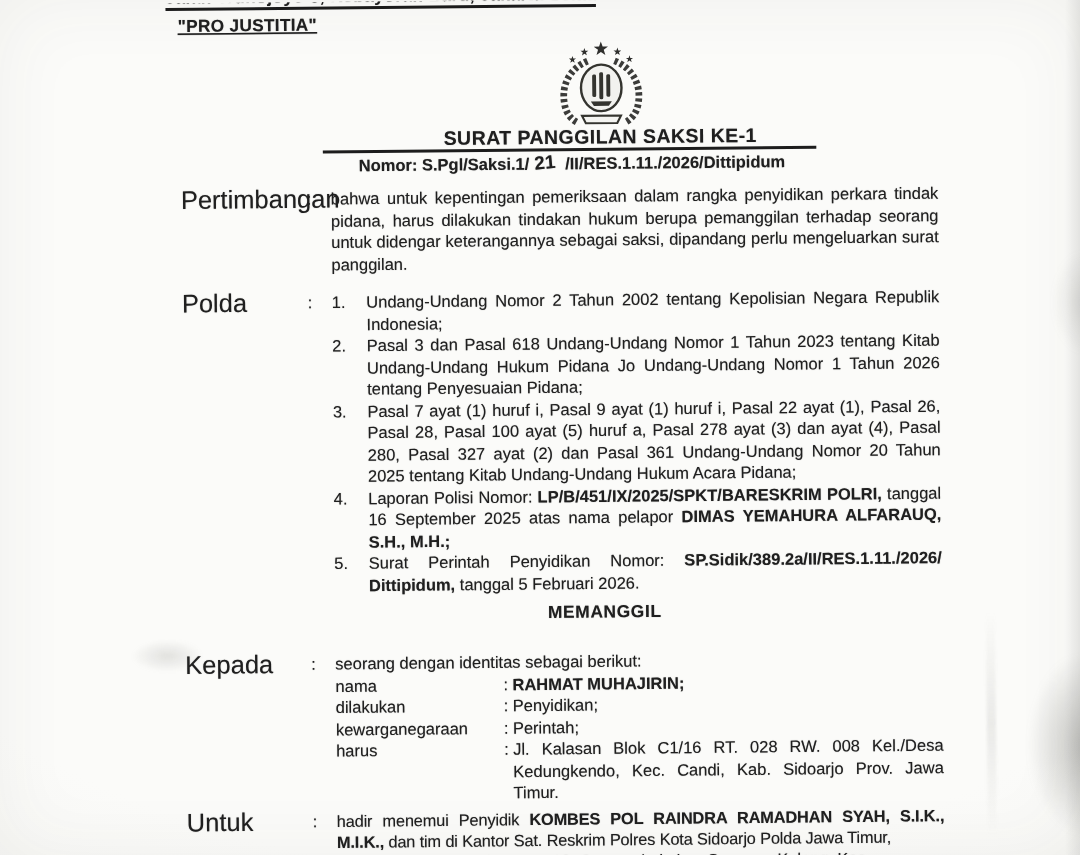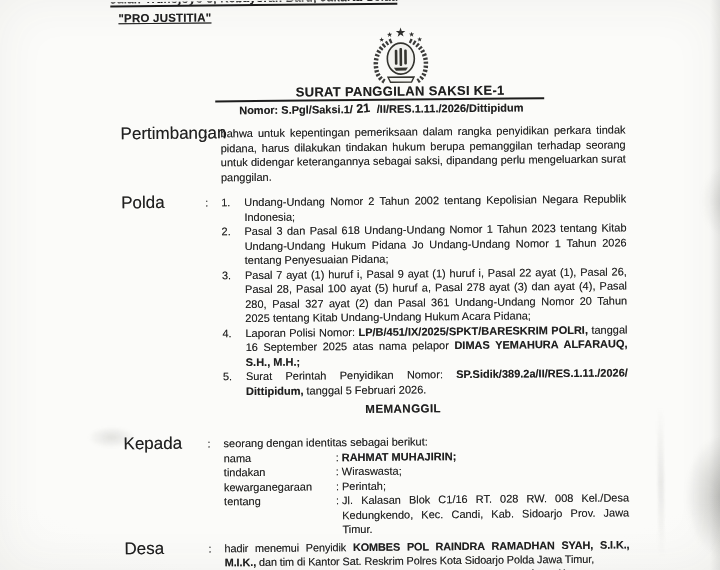--- a/index.html
+++ b/index.html
@@ -149,39 +149,39 @@
       <span class="lab">Kepada</span>
       <span class="sep">:</span>
       <div class="body">
         <p class="intro">seorang dengan identitas sebagai berikut:</p>
         <div class="idrow">
           <span class="f">nama</span>
           <span class="c">:</span>
           <span class="b">RAHMAT MUHAJIRIN;</span>
         </div>
         <div class="idrow">
-          <span class="f">tindakan</span>
+          <span class="f">dilakukan</span>
           <span class="c">:</span>
-          <span>Wiraswasta;</span>
+          <span>Penyidikan;</span>
         </div>
         <div class="idrow">
           <span class="f">kewarganegaraan</span>
           <span class="c">:</span>
           <span>Perintah;</span>
         </div>
         <div class="idrow">
-          <span class="f">tentang</span>
+          <span class="f">harus</span>
           <span class="c">:</span>
           <span class="vj">Jl. Kalasan Blok C1/16 RT. 028 RW. 008 Kel./Desa Kedungkendo, Kec. Candi, Kab. Sidoarjo Prov. Jawa Timur.</span>
         </div>
       </div>
     </div>
 
     <div class="sec" id="sec-untuk" style="top:540px">
-      <span class="lab">Desa</span>
+      <span class="lab">Untuk</span>
       <span class="sep">:</span>
       <div class="body">
         <p><span>hadir menemui Penyidik </span><span class="b">KOMBES POL RAINDRA RAMADHAN SYAH, S.I.K., M.I.K.,</span><span> dan tim di Kantor Sat. Reskrim Polres Kota Sidoarjo Polda Jawa Timur,</span></p>
       </div>
     </div>
 
     <div class="cutline">Jl. Raya Cemeng Kalang No. 12, Cemengbakalan, Sumeng, Kelang, Kec.</div>
 
     <div class="smudge sm-left"></div>
     <div class="smudge sm-right"></div>

